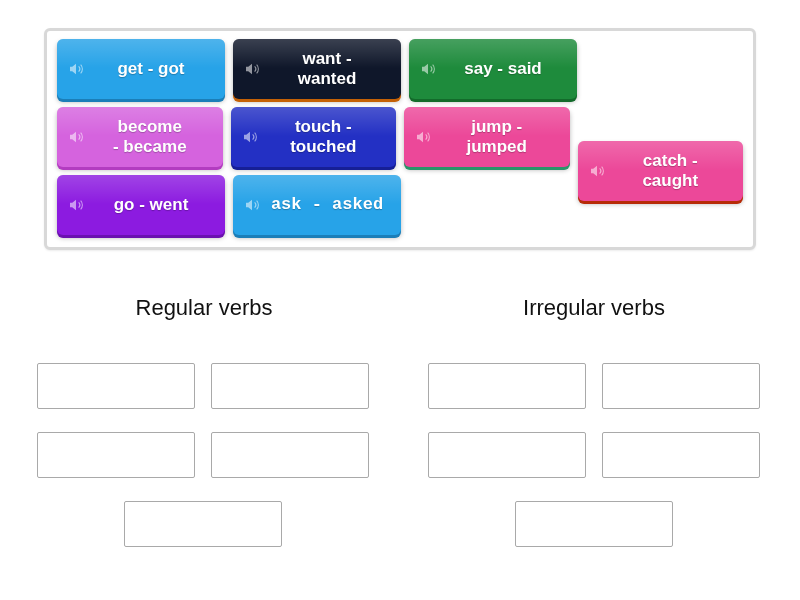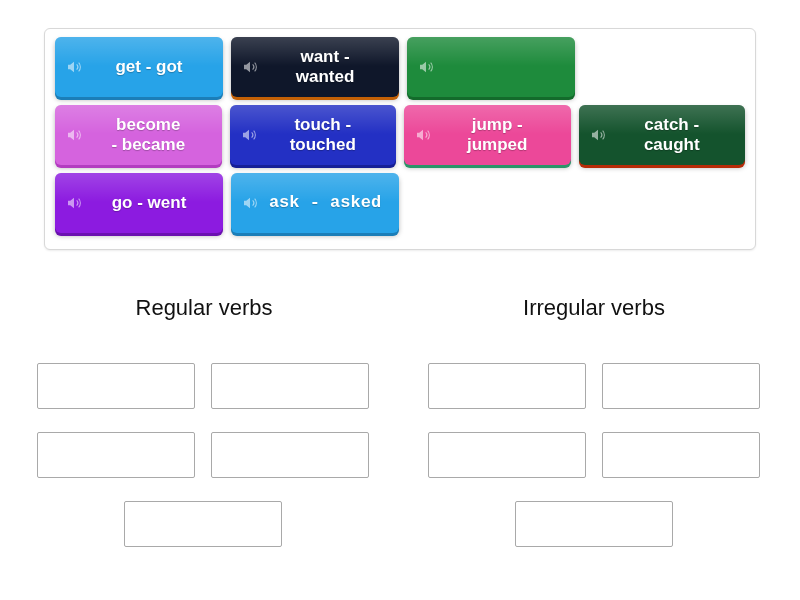--- a/index.html
+++ b/index.html
@@ -17,21 +17,21 @@
 
   
   #word-bank {
     position: absolute;
     left: 44px;
     top: 28px;
     width: 712px;
     height: 222px;
     box-sizing: border-box;
     background: #ffffff;
-    border: 1px solid #8b5cf6;
+    border: 3px solid #8b5cf6;
     border-radius: 6px;
     box-shadow: 0 1px 2px rgba(0,0,0,0.08);
     padding: 8px 6px;
   }
 
   .tile-row {
     display: flex;
     flex-direction: row;
     align-items: flex-start;
     height: 64px;
@@ -139,20 +139,21 @@
 wanted</span>
     </div>
     <div class="tile" style="background: rgb(30, 139, 60); box-shadow: rgb(19, 107, 43) 0px 3px 0px, rgba(0, 0, 0, 0.28) 0px 3px 5px;">
       <span class="speaker">
         <svg viewBox="0 0 24 24">
             <path fill="#ffffff" d="M4 9h3l5-4v14l-5-4H4z"></path>
             <path fill="none" stroke="#ffffff" stroke-width="1.6" d="M15.5 8.5a5 5 0 0 1 0 7"></path>
             <path fill="none" stroke="#ffffff" stroke-width="1.4" d="M18.2 6.2a8.4 8.4 0 0 1 0 11.6"></path>
           </svg>
       </span>
+      <span class="label" style="color: rgb(255, 255, 255);">say - said</span>
     </div>
   </div>
 
   <div class="tile-row">
     <div class="tile" style="background: rgb(213, 99, 222); box-shadow: rgb(179, 60, 192) 0px 3px 0px, rgba(0, 0, 0, 0.28) 0px 3px 5px;">
       <span class="speaker">
         <svg viewBox="0 0 24 24">
             <path fill="#ffffff" d="M4 9h3l5-4v14l-5-4H4z"></path>
             <path fill="none" stroke="#ffffff" stroke-width="1.6" d="M15.5 8.5a5 5 0 0 1 0 7"></path>
             <path fill="none" stroke="#ffffff" stroke-width="1.4" d="M18.2 6.2a8.4 8.4 0 0 1 0 11.6"></path>
@@ -176,21 +177,21 @@
       <span class="speaker">
         <svg viewBox="0 0 24 24">
             <path fill="#ffffff" d="M4 9h3l5-4v14l-5-4H4z"></path>
             <path fill="none" stroke="#ffffff" stroke-width="1.6" d="M15.5 8.5a5 5 0 0 1 0 7"></path>
             <path fill="none" stroke="#ffffff" stroke-width="1.4" d="M18.2 6.2a8.4 8.4 0 0 1 0 11.6"></path>
           </svg>
       </span>
       <span class="label" style="color: rgb(255, 255, 255);">jump -
 jumped</span>
     </div>
-    <div class="tile" style="background: #14532d; box-shadow: rgb(183, 43, 8) 0px 3px 0px, rgba(0, 0, 0, 0.28) 0px 3px 5px;">
+    <div class="tile" style="background: #ec4899; box-shadow: rgb(183, 43, 8) 0px 3px 0px, rgba(0, 0, 0, 0.28) 0px 3px 5px; margin-top: 34px;">
       <span class="speaker">
         <svg viewBox="0 0 24 24">
             <path fill="#ffffff" d="M4 9h3l5-4v14l-5-4H4z"></path>
             <path fill="none" stroke="#ffffff" stroke-width="1.6" d="M15.5 8.5a5 5 0 0 1 0 7"></path>
             <path fill="none" stroke="#ffffff" stroke-width="1.4" d="M18.2 6.2a8.4 8.4 0 0 1 0 11.6"></path>
           </svg>
       </span>
       <span class="label" style="color: rgb(255, 255, 255);">catch -
 caught</span>
     </div>

